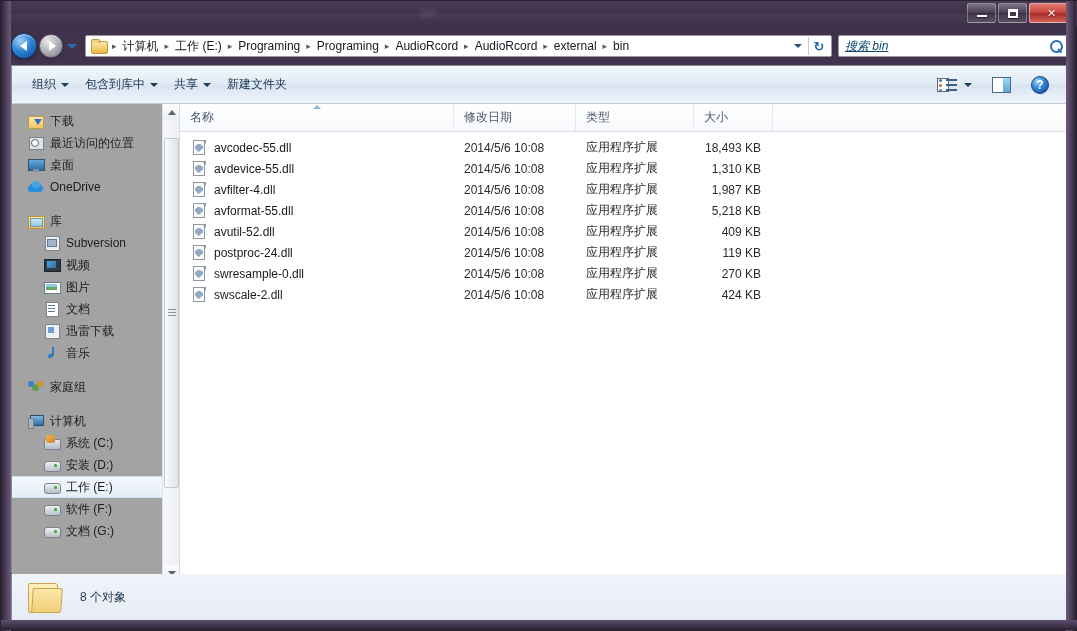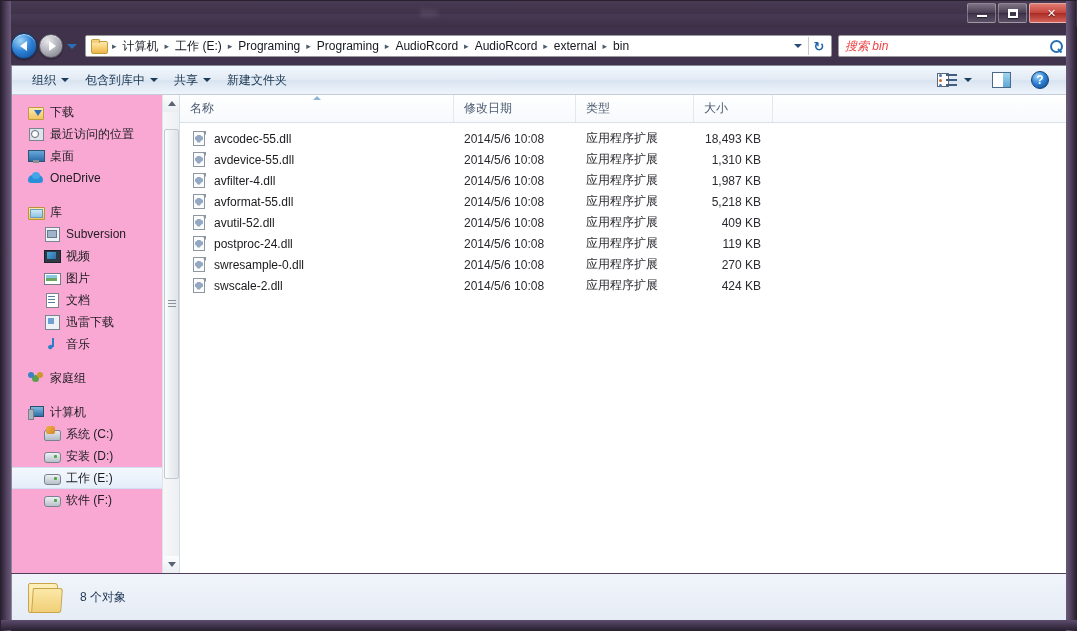--- a/index.html
+++ b/index.html
@@ -135,42 +135,42 @@
   .refresh-btn {
     width: 20px; height: 20px; flex: 0 0 auto;
     display: flex; align-items: center; justify-content: center;
     color: #1c63ad; font-size: 13px; font-weight: bold;
   }
   .searchbox {
     width: 230px; height: 22px; margin-left: 6px; flex: 0 0 auto;
     background: #fff; border: 1px solid #9a9a9f; border-radius: 2px;
     display: flex; align-items: center; padding: 0 4px 0 6px;
   }
-  .search-ph { flex: 1 1 auto; color: #ef4444; font-style: italic; font-size: 12px; }
+  .search-ph { flex: 1 1 auto; color: #0c4a6e; font-style: italic; font-size: 12px; text-decoration: underline; }
   .mag {
     width: 13px; height: 13px; position: relative; flex: 0 0 auto;
   }
   .mag::before {
     content:''; position:absolute; left:0; top:0; width:9px; height:9px;
     border: 2px solid #2a6fb5; border-radius: 50%;
   }
   .mag::after {
     content:''; position:absolute; left:8px; top:8px; width:5px; height:2px;
     background:#2a6fb5; transform: rotate(45deg); transform-origin: left center;
   }
 
   
   .client {
     position: absolute; left: 10px; top: 64px; width: 1057px; height: 508px;
     background: #fff; border: 1px solid #8a8a93;
   }
 
   
   .toolbar {
-    height: 29px; width: 100%;
+    height: 38px; width: 100%;
     background: linear-gradient(180deg,#f3f8fd 0%,#e2eaf4 48%,#d9e4f1 52%,#eef4fb 100%);
     border-bottom: 1px solid #c3cdda;
     display: flex; align-items: center; padding-left: 12px;
   }
   .tb-item {
     display: flex; align-items: center; gap: 5px;
     padding: 3px 8px; color: #17344f; font-size: 12px; border-radius: 2px;
     white-space: nowrap;
   }
   .caret {
@@ -211,21 +211,21 @@
     display: flex; align-items: center; justify-content: center;
     line-height: 1;
   }
 
   
   .panes { display: flex; height: 478px; }
 
   
   .navpane {
     width: 168px; flex: 0 0 168px; position: relative;
-    background: #f9a8d4;
+    background: #a3a3a3;
     border-right: 1px solid #d6dde6;
     overflow: hidden;
   }
   .navlist { padding-top: 6px; }
   .navitem {
     height: 22px; display: flex; align-items: center; gap: 6px;
     padding-left: 16px; color: #1c1c20; font-size: 12px; white-space: nowrap;
   }
   .navitem.indent { padding-left: 32px; }
   .navitem.sel {
@@ -541,20 +541,24 @@
             <span>安装 (D:)</span>
           </div>
           <div class="navitem indent sel">
             <span class="nav-ico ico-drive"></span>
             <span>工作 (E:)</span>
           </div>
           <div class="navitem indent">
             <span class="nav-ico ico-drive"></span>
             <span>软件 (F:)</span>
           </div>
+          <div class="navitem indent">
+            <span class="nav-ico ico-drive"></span>
+            <span>文档 (G:)</span>
+          </div>
         </div>
 
         <div class="nav-scroll">
           <div class="sb-arrow up">
             <span class="sb-up-tri"></span>
           </div>
           <div class="sb-thumb">
             <span class="sb-grip">
                 <i></i>
                 <i></i>

